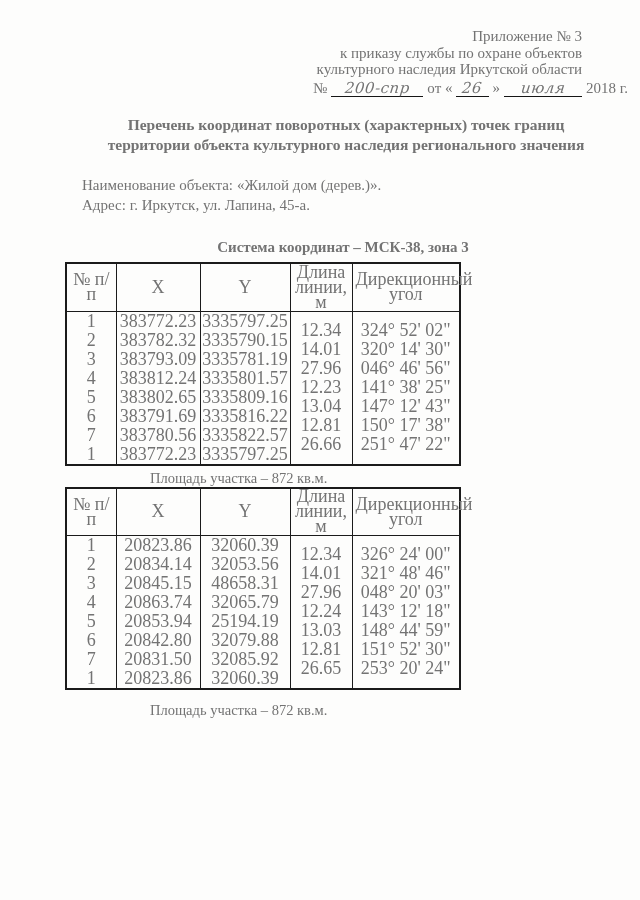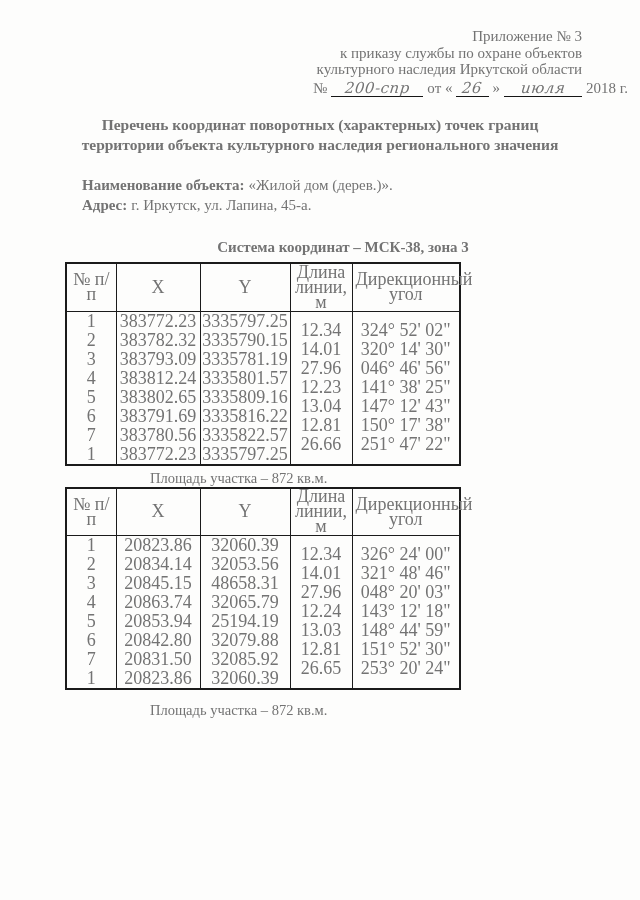--- a/index.html
+++ b/index.html
@@ -46,33 +46,33 @@
     letter-spacing: 0.5px;
   }
   .blank-number { min-width: 92px; }
   .blank-day { min-width: 24px; }
   .blank-month { min-width: 78px; }
   
   .doc-title {
     margin: 18px auto 0 auto;
     width: 560px;
     position: relative;
-    left: 0;
+    left: 26px;
     text-align: center;
     font-weight: bold;
     font-size: 15.5px;
     line-height: 20px;
   }
   
   .object-block {
     margin: 20px 0 0 82px;
     font-size: 15px;
     line-height: 20px;
   }
-  .object-block .label { font-weight: bold; }
+  .object-block .label { font-weight: normal; }
   .object-block .value { margin-left: 4px; }
   
   .table-title {
     margin: 24px 0 6px 146px;
     width: 394px;
     text-align: center;
     font-weight: bold;
     font-size: 15px;
   }
   .table-title.second { margin-top: 16px; }

